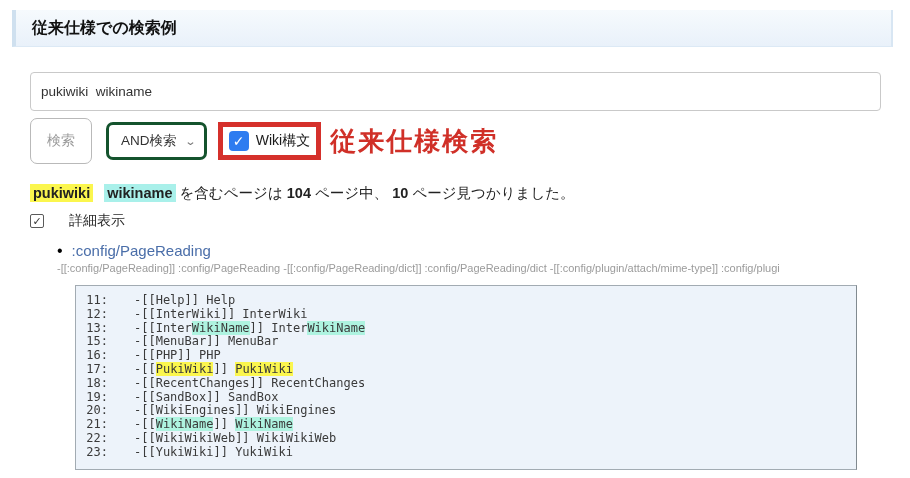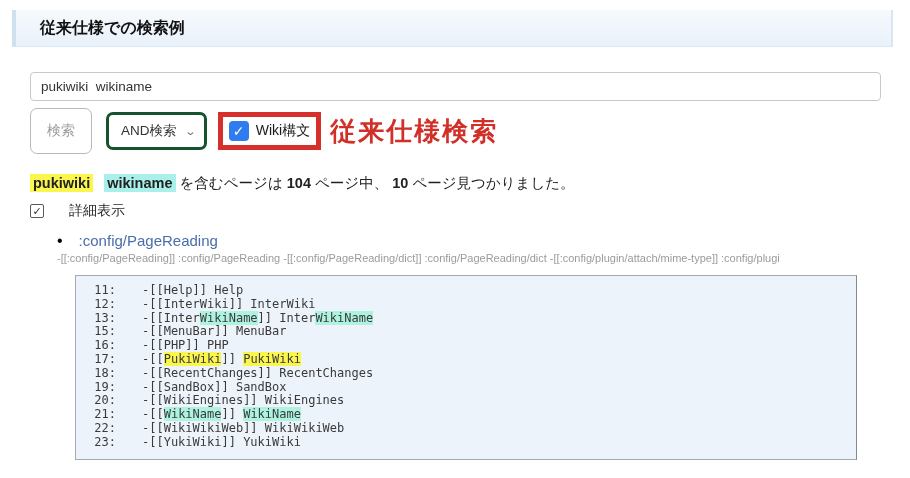--- a/index.html
+++ b/index.html
@@ -4,28 +4,28 @@
 <style>
   * { margin: 0; padding: 0; box-sizing: border-box; }
   html, body { width: 910px; height: 478px; background: #ffffff;
     font-family: "Liberation Sans", "DejaVu Sans", sans-serif; color: #222; overflow: hidden; }
 
   
   .heading-bar {
     margin: 10px 16px 0 12px; width: 881px; height: 37px;
     background: linear-gradient(180deg, #f6fafd 0%, #e9f1fa 100%);
     border-left: 4px solid #cfe0ef; border-bottom: 1px solid #dce9f5; border-right: 2px solid #d8e6f3;
-    display: flex; align-items: center; padding-left: 24px;
+    display: flex; align-items: center; padding-left: 16px;
   }
   .heading-bar h1 { font-size: 16px; font-weight: bold; color: #111; }
 
   
   .search-row { margin: 25px 0 0 30px; }
   .search-input {
-    width: 851px; height: 29px; border: 1px solid #c9c9c9; border-radius: 4px;
+    width: 851px; height: 39px; border: 1px solid #c9c9c9; border-radius: 4px;
     padding: 0 10px; font-size: 13.5px; color: #333;
     font-family: "Liberation Sans", "DejaVu Sans", sans-serif; outline: none; background: #fff;
   }
 
   
   .controls-row { margin: 10px 0 0 30px; display: flex; align-items: center; height: 40px; }
   .search-button {
     background: #fff; border: 1px solid #b9b9b9; border-radius: 7px;
     color: #9a9a9a; font-size: 14px; padding: 13px 16px; cursor: pointer;
     font-family: "Liberation Sans", "DejaVu Sans", sans-serif;
@@ -63,31 +63,31 @@
   .plain-checkbox {
     width: 14px; height: 14px; border: 1.6px solid #5a5a5a; border-radius: 2px; background: #fff;
     display: flex; align-items: center; justify-content: center;
     font-size: 11px; color: #333; cursor: pointer;
   }
   .detail-row .label { font-size: 14px; color: #2a2a2a; margin-left: 7px; padding-left: 18px; }
 
   
   .item-row { margin: 12px 0 0 57px; display: flex; align-items: center; }
   .bullet { color: #000; font-size: 16px; line-height: 1; }
-  .page-link { margin-left: 16px; color: #4a6ea9; font-size: 15px; text-decoration: none; cursor: pointer; }
+  .page-link { margin-left: 9px; color: #4a6ea9; font-size: 15px; text-decoration: none; cursor: pointer; }
   .snippet {
     margin: 3px 0 0 57px; font-size: 11px; color: #9b9b9b;
     white-space: nowrap; overflow: hidden; width: 830px;
   }
 
   
   .code-block {
     margin: 11px 0 0 75px; width: 782px;
     background: #edf3fa; border: 1px solid #a2abb2; border-right-color: #818a90;
-    padding: 8px 6px 9px 8px;
+    padding: 8px 6px 9px 0;
   }
   .code-line {
     font-family: "DejaVu Sans Mono", "Liberation Mono", monospace;
     font-size: 12px; line-height: 13.8px; color: #3a3a3a; white-space: pre;
   }
   .code-line .line-num { display: inline-block; width: 32px; text-align: right; }
   .code-line .line-text { margin-left: 26px; }
   .hl-yellow { background: #fbf64e; }
   .hl-cyan { background: #aef3e0; }
 </style>

